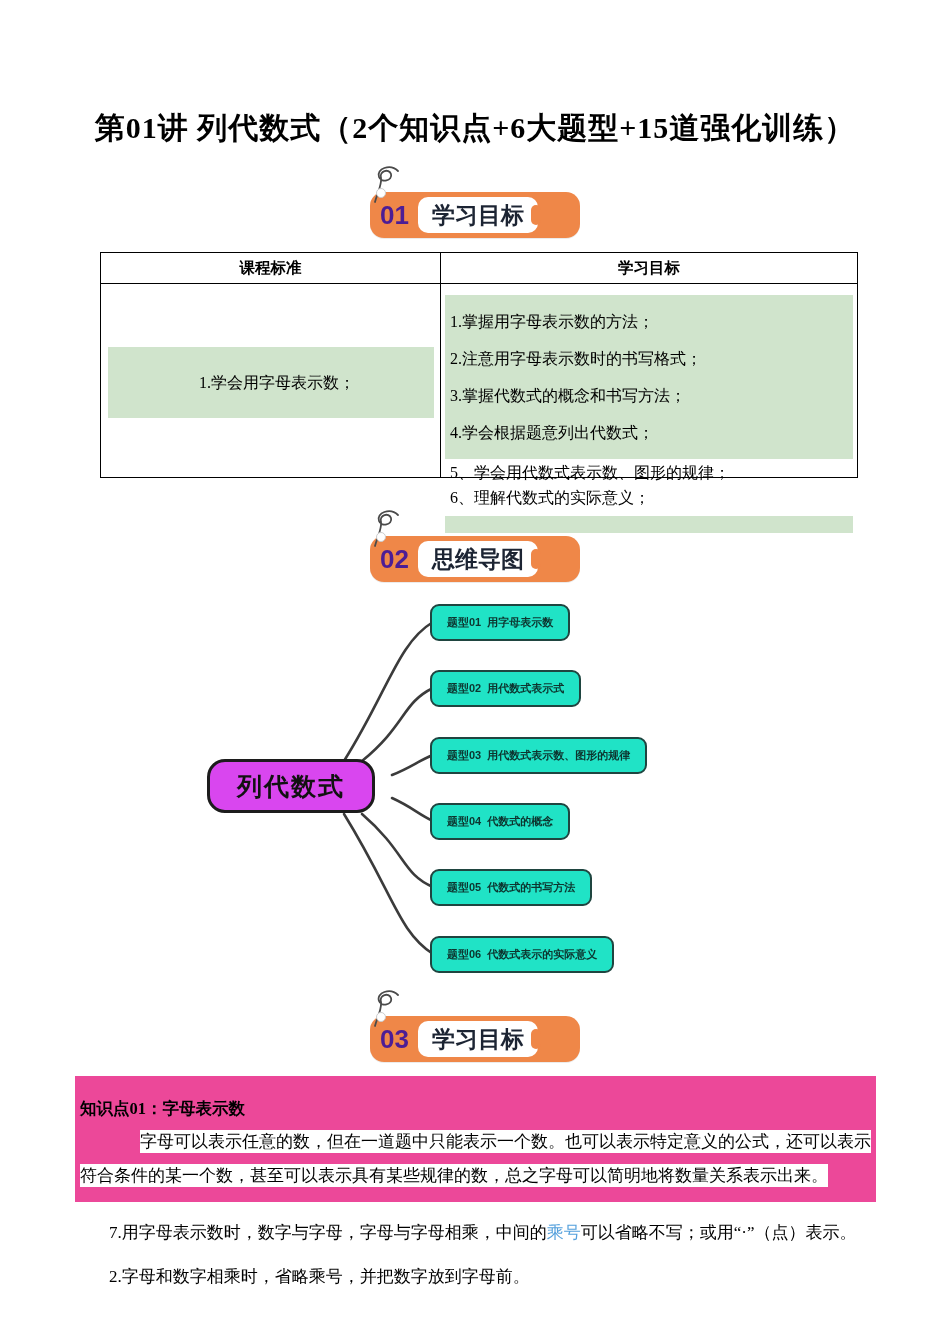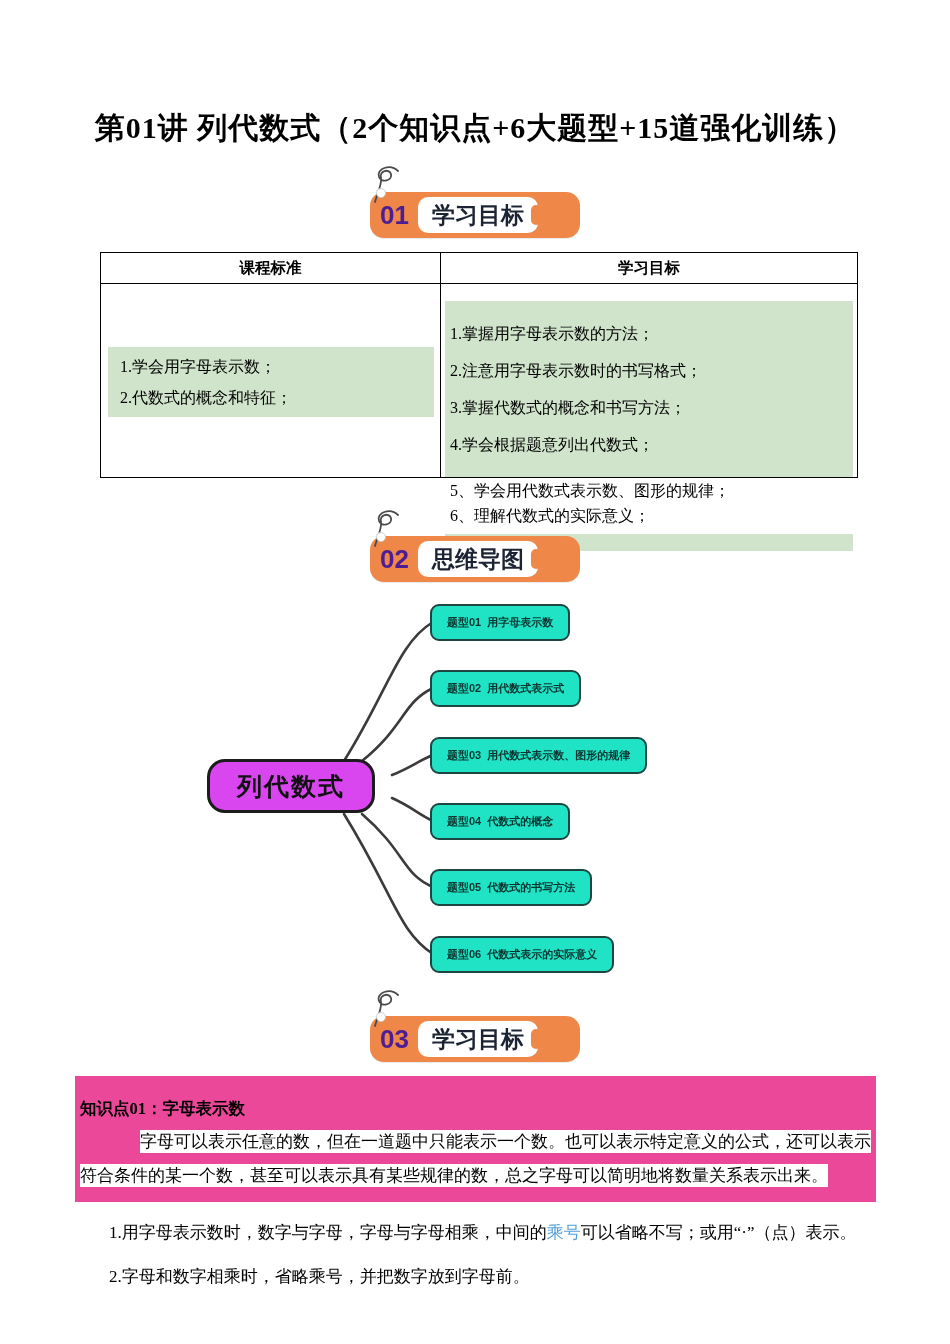--- a/index.html
+++ b/index.html
@@ -32,22 +32,22 @@
              border:1.6px solid #000;box-sizing:border-box;font-size:16px;}
   .t-head{display:flex;height:31px;border-bottom:1.6px solid #000;box-sizing:border-box;text-align:center;}
   .t-head .cell{font-weight:bold;font-size:15.5px;padding:5px 8px;box-sizing:border-box;}
   .cell-l{width:340px;border-right:1.6px solid #000;box-sizing:border-box;}
   .cell-r{flex:1;}
   .t-body{display:flex;height:193px;}
   .td-l{width:340px;border-right:1.6px solid #000;box-sizing:border-box;position:relative;}
   .td-r{flex:1;padding:3px 4px;box-sizing:border-box;}
   .hl-green{background:#d0e4cc;}
   .left-block{position:absolute;left:7px;top:63px;width:326px;padding:4px 0;}
-  .left-block p{margin:0;line-height:31px;padding-left:12px;}
-  .right-block{margin:14px 0 0 0;padding:14px 0;}
+  .left-block p{margin:16px;line-height:31px;padding-left:12px;text-align:center;}
+  .right-block{margin:8px 0 0 0;padding:8px 0;}
   .right-block p{margin:0;line-height:37px;padding-left:5px;}
   .plain-lines p{margin:2px 0 0 0;line-height:23px;padding-left:5px;}
   .empty-bar{height:17px;background:#d0e4cc;margin-top:7px;}
 
   
   .mindmap{position:absolute;left:0;top:595px;width:950px;height:398px;}
   .curves{position:absolute;left:0;top:0;width:950px;height:398px;}
   .center-node{position:absolute;left:207px;top:164px;width:168px;height:54px;
                background:#d946ef;border:3px solid #1c1c1c;border-radius:18px;
                display:flex;align-items:center;justify-content:center;
@@ -89,21 +89,20 @@
 
   <div class="obj-table">
     <div class="t-head">
       <div class="cell cell-l">课程标准</div>
       <div class="cell cell-r">学习目标</div>
     </div>
     <div class="t-body">
       <div class="td-l">
         <div class="left-block hl-green">
           <p>1.学会用字母表示数；</p>
-          <p>2.代数式的概念和特征；</p>
         </div>
       </div>
       <div class="td-r">
         <div class="right-block hl-green">
           <p>1.掌握用字母表示数的方法；</p>
           <p>2.注意用字母表示数时的书写格式；</p>
           <p>3.掌握代数式的概念和书写方法；</p>
           <p>4.学会根据题意列出代数式；</p>
         </div>
         <div class="plain-lines">
@@ -156,17 +155,17 @@
       <span class="badge-pill">学习目标</span>
     </div>
   </div>
 
   <div class="knowledge">
     <div class="kgreen">
       <p class="kp-heading">知识点01：字母表示数</p>
       <p class="kp-line ind"><span class="hl">字母可以表示任意的数，但在一道题中只能表示一个数。也可以表示特定意义的公式，还可以表示</span></p>
       <p class="kp-line"><span class="hl">符合条件的某一个数，甚至可以表示具有某些规律的数，总之字母可以简明地将数量关系表示出来。</span></p>
     </div>
-    <p class="kp-point"><span>1.用字母表示数时，数字与字母，字母与字母相乘，中间的</span><a class="blue-link">乘号</a><span>可以省略不写；或用“·”（点）表示。</span></p>
+    <p class="kp-point"><span>7.用字母表示数时，数字与字母，字母与字母相乘，中间的</span><a class="blue-link">乘号</a><span>可以省略不写；或用“·”（点）表示。</span></p>
     <p class="kp-point">2.字母和数字相乘时，省略乘号，并把数字放到字母前。</p>
   </div>
 
 </div>
 
 </body></html>

